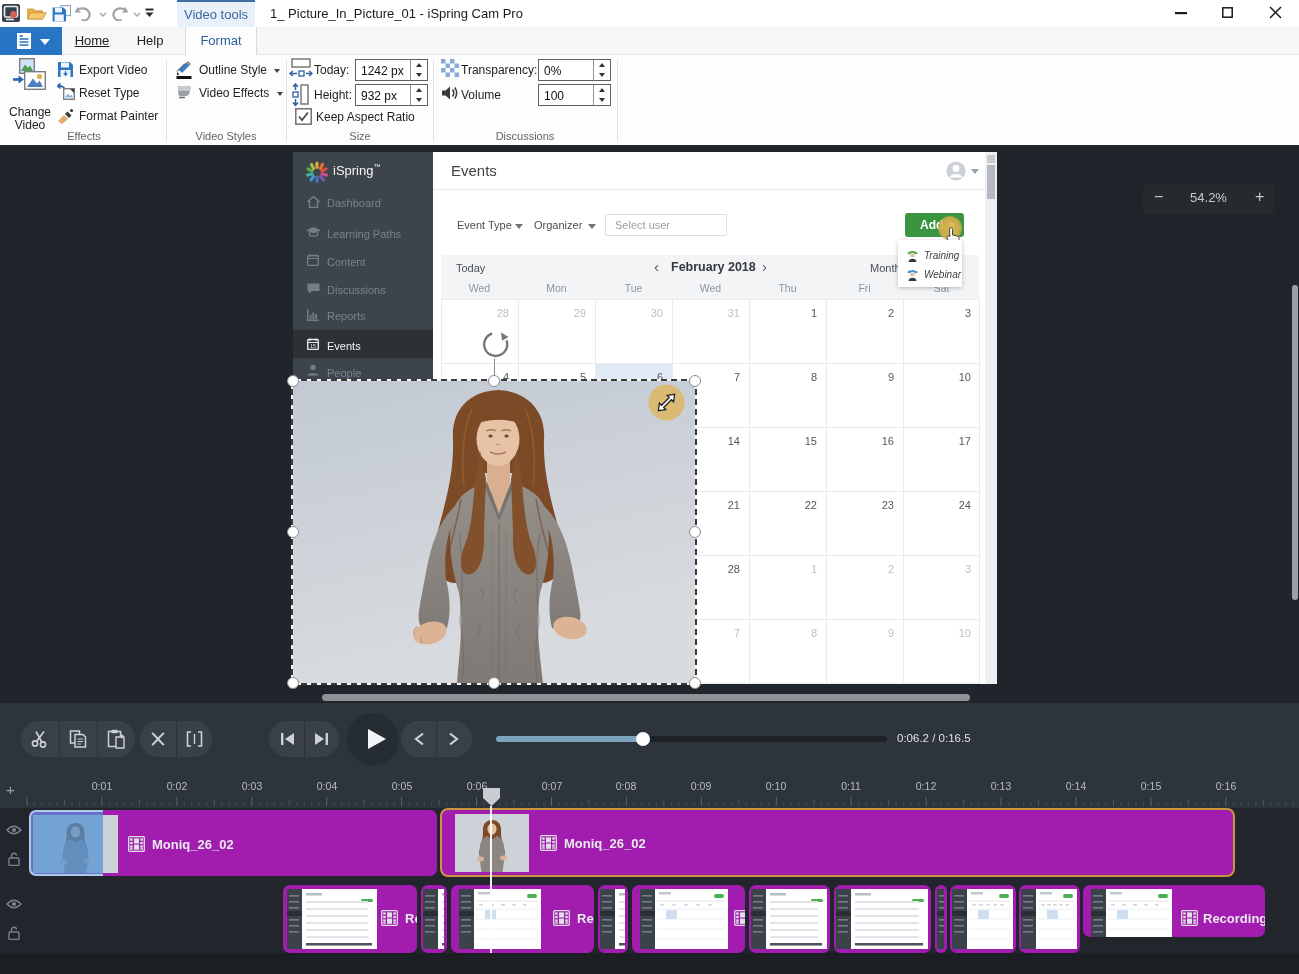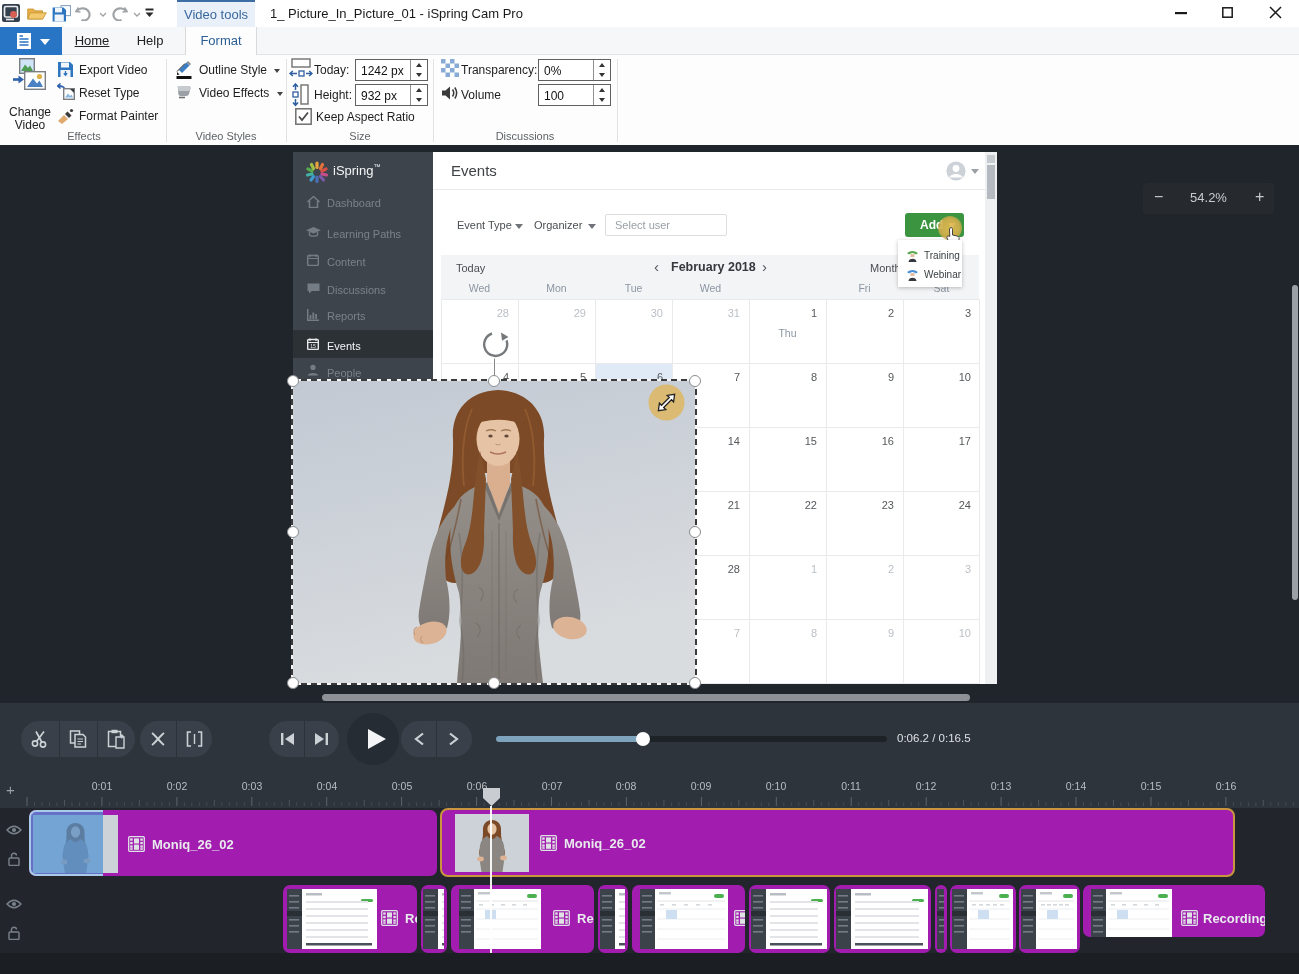--- a/index.html
+++ b/index.html
@@ -346,21 +346,21 @@
       <div class="abs" style="left:361px;top:106px;font-size:15px;color:#55585c;">‹</div>
       <div class="abs" style="left:378px;top:108px;width:80px;text-align:center;font-size:12.5px;font-weight:700;color:#35383c;white-space:nowrap;">February 2018</div>
       <div class="abs" style="left:469px;top:106px;font-size:15px;color:#55585c;">›</div>
       <div class="abs" style="left:577px;top:110px;font-size:11px;color:#4a4e52;">Month</div>
 
       <div class="abs" style="left:148px;top:130px;width:538px;height:17px;font-size:10.5px;color:#8b96a2;">
         <span class="abs" style="left:0;width:77px;text-align:center;">Wed</span>
         <span class="abs" style="left:77px;width:77px;text-align:center;">Mon</span>
         <span class="abs" style="left:154px;width:77px;text-align:center;">Tue</span>
         <span class="abs" style="left:231px;width:77px;text-align:center;">Wed</span>
-        <span class="abs" style="left:308px;width:77px;text-align:center;margin-top:45px;">Thu</span>
+        <span class="abs" style="left:308px;width:77px;text-align:center;">Thu</span>
         <span class="abs" style="left:385px;width:77px;text-align:center;">Fri</span>
         <span class="abs" style="left:462px;width:77px;text-align:center;">Sat</span>
       </div>
       <svg class="abs" style="left:148px;top:147px;" width="539" height="385" viewBox="0 0 539 385">
 <rect x="154" y="64" width="77" height="64" fill="#dfeaf6"></rect>
 <line x1="0.5" y1="0" x2="0.5" y2="384" stroke="#e9eaec" stroke-width="1"></line>
 <line x1="77.5" y1="0" x2="77.5" y2="384" stroke="#e9eaec" stroke-width="1"></line>
 <line x1="154.5" y1="0" x2="154.5" y2="384" stroke="#e9eaec" stroke-width="1"></line>
 <line x1="231.5" y1="0" x2="231.5" y2="384" stroke="#e9eaec" stroke-width="1"></line>
 <line x1="308.5" y1="0" x2="308.5" y2="384" stroke="#e9eaec" stroke-width="1"></line>
@@ -411,21 +411,21 @@
 <text x="530" y="274" font-size="11" fill="#bcc0c6" text-anchor="end">3</text>
 <text x="68" y="338" font-size="11" fill="#bcc0c6" text-anchor="end">4</text>
 <text x="145" y="338" font-size="11" fill="#bcc0c6" text-anchor="end">5</text>
 <text x="222" y="338" font-size="11" fill="#bcc0c6" text-anchor="end">6</text>
 <text x="299" y="338" font-size="11" fill="#bcc0c6" text-anchor="end">7</text>
 <text x="376" y="338" font-size="11" fill="#bcc0c6" text-anchor="end">8</text>
 <text x="453" y="338" font-size="11" fill="#bcc0c6" text-anchor="end">9</text>
 <text x="530" y="338" font-size="11" fill="#bcc0c6" text-anchor="end">10</text>
 </svg>
 
-      <div class="abs" style="left:605px;top:88px;width:64px;height:47px;background:#fff;box-shadow:0 1px 4px rgba(0,0,0,0.25);">
+      <div class="abs" style="left:605px;top:88px;width:64px;height:47px;background:#fff;box-shadow:0 1px 4px rgba(0,0,0,0.25);font-style:italic;">
         <svg class="abs" style="left:8px;top:9px;" width="13" height="13" viewBox="0 0 13 13">
           <path d="M1 4 Q6.5 0 12 4 L10 5.5 Q6.5 2.5 3 5.5 Z" fill="#58a84e"></path>
           <rect x="4.5" y="5" width="4" height="3" fill="#e2bfa2"></rect>
           <path d="M2.5 13 C2.5 8.5 10.5 8.5 10.5 13 Z" fill="#35383c"></path>
         </svg>
         <div class="abs" style="left:26px;top:10px;font-size:10px;color:#3c4043;">Training</div>
         <svg class="abs" style="left:8px;top:28px;" width="13" height="13" viewBox="0 0 13 13">
           <path d="M1 4 Q6.5 0 12 4 L10 5.5 Q6.5 2.5 3 5.5 Z" fill="#4a90d9"></path>
           <rect x="4.5" y="5" width="4" height="3" fill="#e2bfa2"></rect>
           <path d="M2.5 13 C2.5 8.5 10.5 8.5 10.5 13 Z" fill="#35383c"></path>

